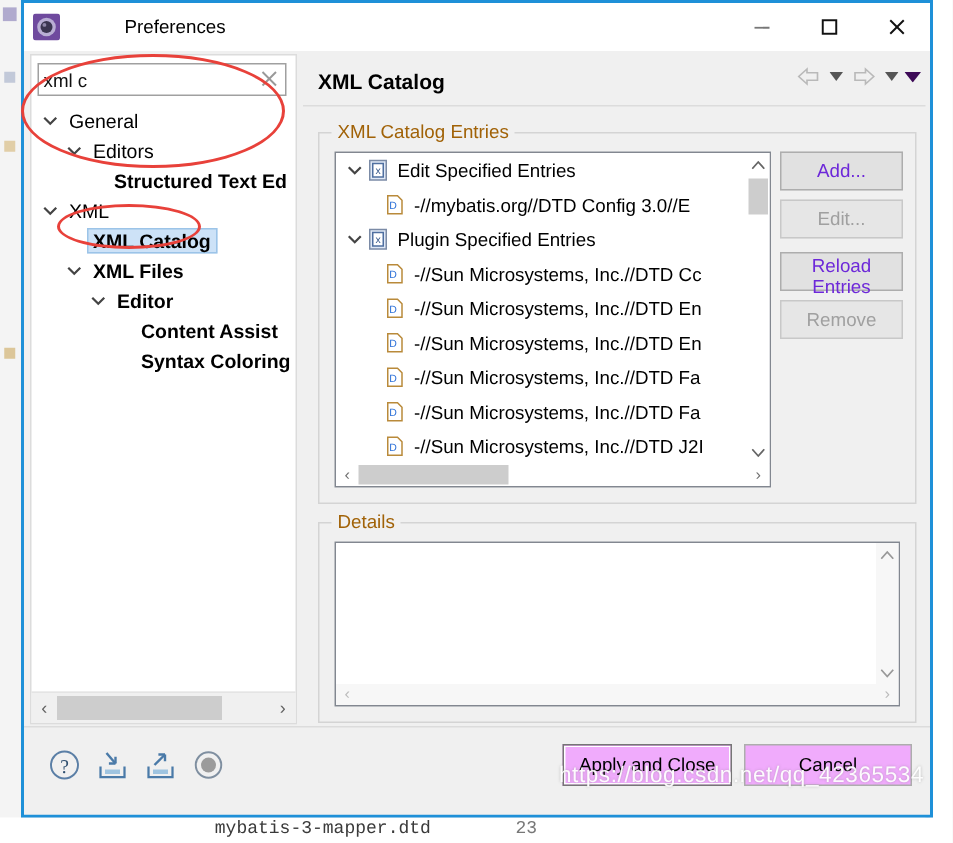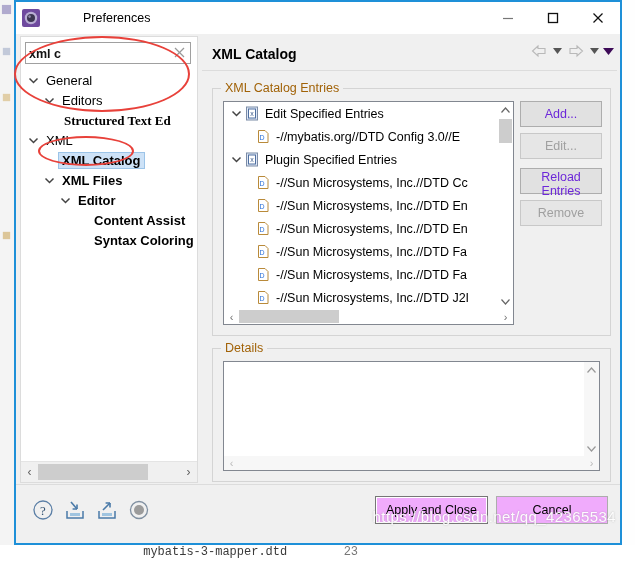--- a/index.html
+++ b/index.html
@@ -27,21 +27,21 @@
   .title-text{font-size:12.5px;color:#000;}
   .winbtns{position:absolute;right:0;top:0;height:31px;display:flex;}
   .winbtn{width:45px;height:31px;display:flex;align-items:center;justify-content:center;}
   .winbtn svg{display:block;}
 
   
   .dlg-body{position:absolute;left:0;top:32px;right:0;bottom:58px;}
   .left-pane{position:absolute;left:4px;top:2px;width:178px;bottom:2px;background:#fff;border:1px solid #dcdcdc;box-sizing:border-box;}
   .search-wrap{position:absolute;left:4px;top:5px;width:166px;height:22px;border:1px solid #a0a0a0;background:#fff;box-sizing:border-box;}
   .search-input{position:absolute;left:3px;top:2px;width:140px;height:17px;border:0;outline:none;font-size:12.5px;
-     font-family:"Liberation Sans",sans-serif;background:transparent;color:#111;padding:0;font-weight:bold;}
+     font-family:"Liberation Sans",sans-serif;background:transparent;color:#111;padding:0;}
   .clear-ico{position:absolute;right:4px;top:3px;width:13px;height:13px;cursor:pointer;}
 
   .tree{position:absolute;left:0;top:33px;right:0;bottom:22px;overflow:hidden;}
   .trow{height:20px;display:flex;align-items:center;font-size:13px;color:#000;white-space:nowrap;}
   .trow .chev{width:13px;height:13px;flex:none;margin-right:3px;}
   .trow.bold .tlabel{font-weight:bold;}
   .trow.sel .tlabel{background:#cde2f7;border:1px solid #9cc4e8;padding:0 3px;margin-left:-1px;}
   .tlabel{padding:0 3px;line-height:15px;}
 
   .hscroll{position:absolute;left:0;right:0;bottom:0;height:20px;background:#f0f0f0;border-top:1px solid #e4e4e4;display:flex;align-items:center;}
@@ -188,21 +188,21 @@
               <path d="M2.5 4.5 L6.5 8.5 L10.5 4.5" fill="none" stroke="#444" stroke-width="1.5"></path>
             </svg>
             <span class="tlabel">General</span>
           </div>
           <div class="trow" style="padding-left: 22px;">
             <svg class="chev" viewBox="0 0 13 13">
               <path d="M2.5 4.5 L6.5 8.5 L10.5 4.5" fill="none" stroke="#444" stroke-width="1.5"></path>
             </svg>
             <span class="tlabel">Editors</span>
           </div>
-          <div class="trow bold" style="padding-left: 24px; font-family: Liberation Serif, serif;">
+          <div class="trow bold" style="padding-left: 36px;">
             <span class="chev"></span>
             <span class="tlabel">Structured Text Ed</span>
           </div>
           <div class="trow" style="padding-left: 6px;">
             <svg class="chev" viewBox="0 0 13 13">
               <path d="M2.5 4.5 L6.5 8.5 L10.5 4.5" fill="none" stroke="#444" stroke-width="1.5"></path>
             </svg>
             <span class="tlabel">XML</span>
           </div>
           <div class="trow bold sel" style="padding-left: 22px;">

